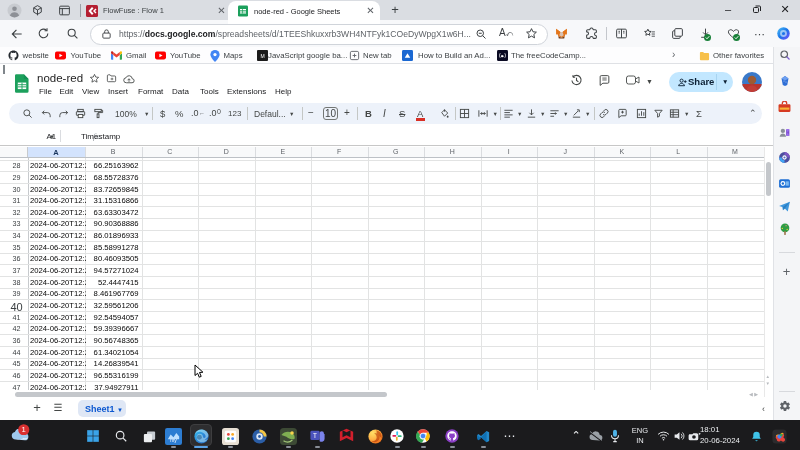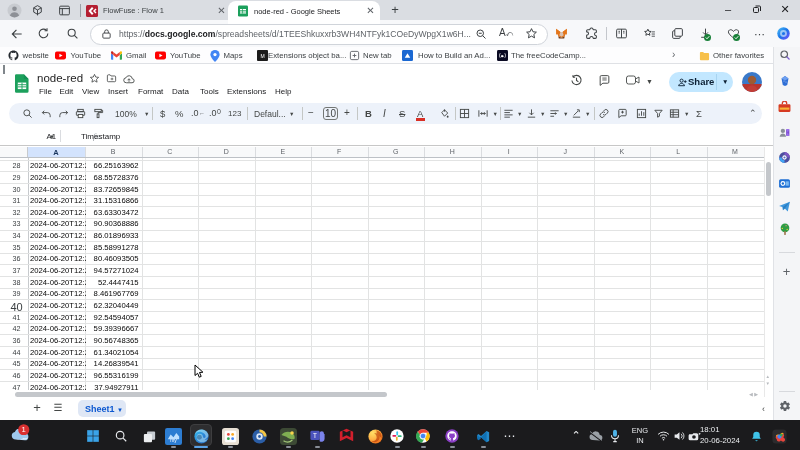--- a/index.html
+++ b/index.html
@@ -170,21 +170,21 @@
         <circle cx="10" cy="10" r="3.5" fill="#fff"></circle>
       </svg>
     </div>
 <div class="abs" style="left:223.5px;top:50px;height:12px;font-size:7.8px;line-height:12px;color:#3c4043;white-space:nowrap;">Maps</div>
 <div class="ic" style="left:257px;top:50px;width:11px;height:11px;">
       <svg width="11" height="11" viewBox="0 0 24 24">
         <rect width="24" height="24" rx="2" fill="#1b1b1b"></rect>
         <text x="12" y="17" font-size="11" fill="#fff" text-anchor="middle" font-family="Liberation Sans">M</text>
       </svg>
     </div>
-<div class="abs" style="left:268px;top:50px;height:12px;font-size:7.8px;line-height:12px;color:#3c4043;white-space:nowrap;">Extensions object ba...</div>
+<div class="abs" style="left:268px;top:50px;height:12px;font-size:7.8px;line-height:12px;color:#3c4043;white-space:nowrap;">JavaScript google ba...</div>
 <div class="ic" style="left:348.5px;top:50px;width:11px;height:11px;">
       <svg width="11" height="11" viewBox="0 0 24 24" fill="none" stroke="#5f6368" stroke-width="2">
         <rect x="3" y="3" width="18" height="18" rx="3"></rect>
         <path d="M12 8v8M8 12h8"></path>
       </svg>
     </div>
 <div class="abs" style="left:363px;top:50px;height:12px;font-size:7.8px;line-height:12px;color:#3c4043;white-space:nowrap;">New tab</div>
 <div class="ic" style="left:402px;top:50px;width:11px;height:11px;">
       <svg width="11" height="11" viewBox="0 0 24 24">
         <rect width="24" height="24" rx="3" fill="#1967d2"></rect>
@@ -510,21 +510,21 @@
 <div class="abs" style="left:30px;top:266.05px;width:55.5px;font-size:7.7px;color:#050505;white-space:nowrap;overflow:hidden;">2024-06-20T12:2</div>
 <div class="abs" style="left:85px;top:266.05px;width:53.5px;text-align:right;font-size:7.7px;color:#050505;">94.57271024</div>
 <div class="abs" style="left:2.5px;top:277.70px;width:28px;text-align:center;font-size:7.2px;color:#3c4043;">38</div>
 <div class="abs" style="left:30px;top:277.70px;width:55.5px;font-size:7.7px;color:#050505;white-space:nowrap;overflow:hidden;">2024-06-20T12:2</div>
 <div class="abs" style="left:85px;top:277.70px;width:53.5px;text-align:right;font-size:7.7px;color:#050505;">52.4447415</div>
 <div class="abs" style="left:2.5px;top:289.35px;width:28px;text-align:center;font-size:7.2px;color:#3c4043;">39</div>
 <div class="abs" style="left:30px;top:289.35px;width:55.5px;font-size:7.7px;color:#050505;white-space:nowrap;overflow:hidden;">2024-06-20T12:2</div>
 <div class="abs" style="left:85px;top:289.35px;width:53.5px;text-align:right;font-size:7.7px;color:#050505;">8.461967769</div>
 <div class="abs" style="left:2.5px;top:301.00px;width:28px;text-align:center;font-size:11px;color:#3c4043;">40</div>
 <div class="abs" style="left:30px;top:301.00px;width:55.5px;font-size:7.7px;color:#050505;white-space:nowrap;overflow:hidden;">2024-06-20T12:2</div>
-<div class="abs" style="left:85px;top:301.00px;width:53.5px;text-align:right;font-size:7.7px;color:#050505;">62.32040449</div>
+<div class="abs" style="left:85px;top:301.00px;width:53.5px;text-align:right;font-size:7.7px;color:#050505;">32.59561206</div>
 <div class="abs" style="left:2.5px;top:312.65px;width:28px;text-align:center;font-size:7.2px;color:#3c4043;">41</div>
 <div class="abs" style="left:30px;top:312.65px;width:55.5px;font-size:7.7px;color:#050505;white-space:nowrap;overflow:hidden;">2024-06-20T12:2</div>
 <div class="abs" style="left:85px;top:312.65px;width:53.5px;text-align:right;font-size:7.7px;color:#050505;">92.54594057</div>
 <div class="abs" style="left:2.5px;top:324.30px;width:28px;text-align:center;font-size:7.2px;color:#3c4043;">42</div>
 <div class="abs" style="left:30px;top:324.30px;width:55.5px;font-size:7.7px;color:#050505;white-space:nowrap;overflow:hidden;">2024-06-20T12:2</div>
 <div class="abs" style="left:85px;top:324.30px;width:53.5px;text-align:right;font-size:7.7px;color:#050505;">59.39396667</div>
 <div class="abs" style="left:2.5px;top:335.95px;width:28px;text-align:center;font-size:7.2px;color:#3c4043;">36</div>
 <div class="abs" style="left:30px;top:335.95px;width:55.5px;font-size:7.7px;color:#050505;white-space:nowrap;overflow:hidden;">2024-06-20T12:2</div>
 <div class="abs" style="left:85px;top:335.95px;width:53.5px;text-align:right;font-size:7.7px;color:#050505;">90.56748365</div>
 <div class="abs" style="left:2.5px;top:347.60px;width:28px;text-align:center;font-size:7.2px;color:#3c4043;">44</div>

